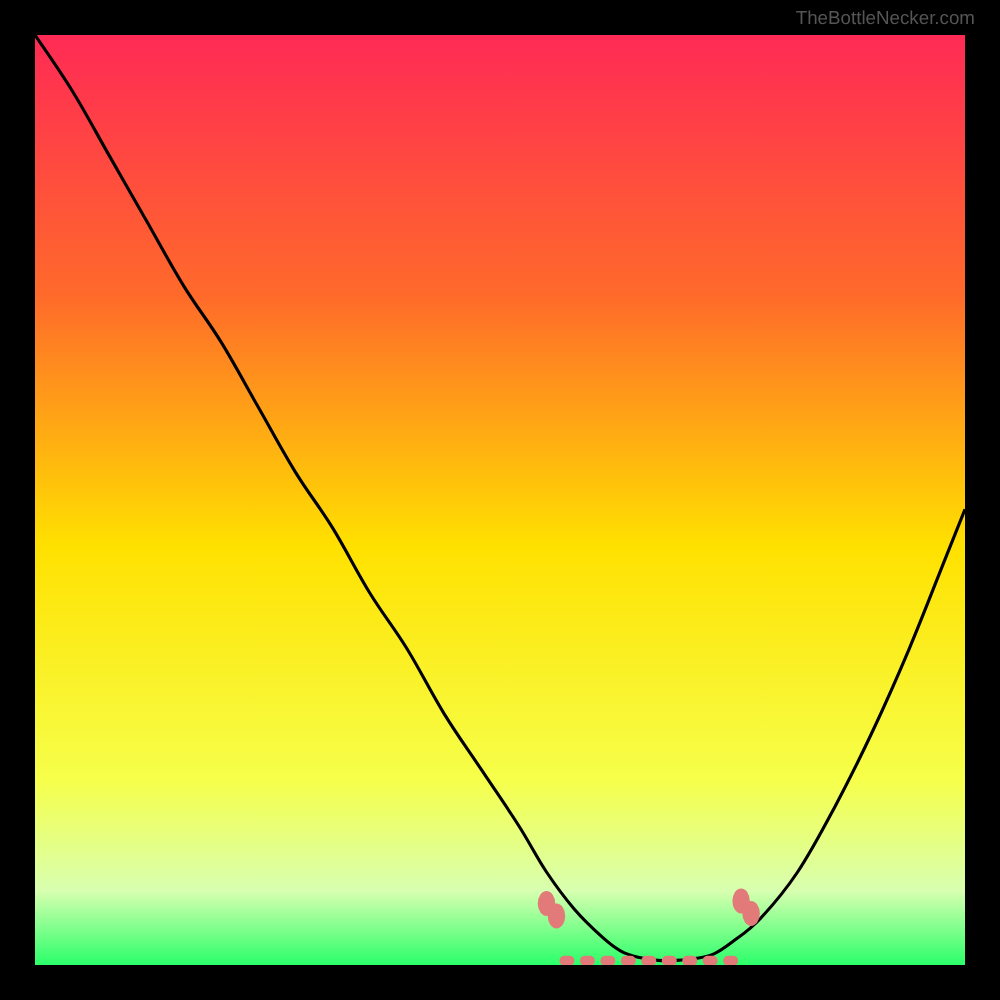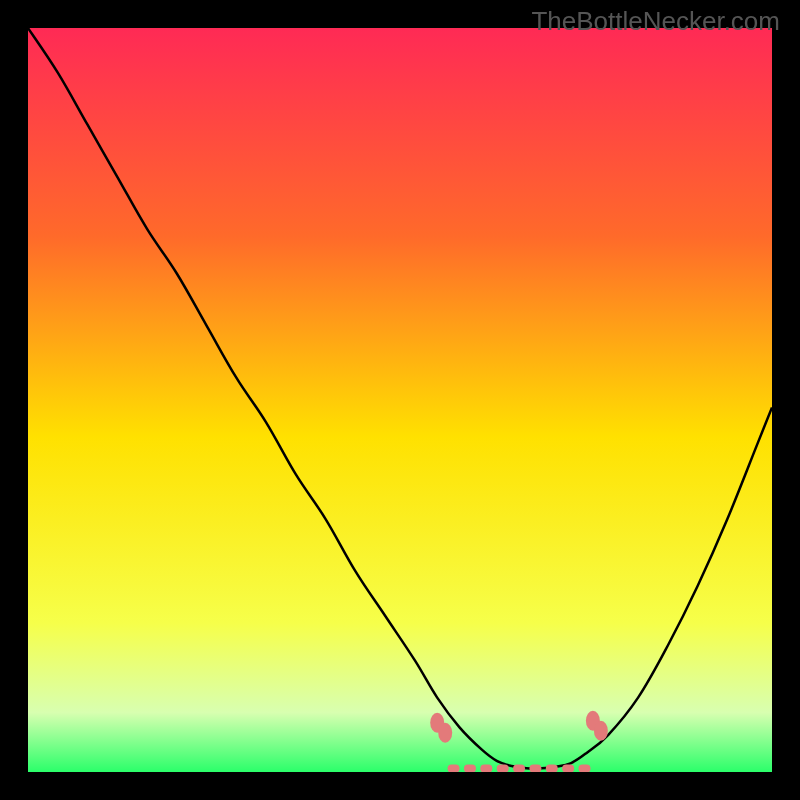--- a/index.html
+++ b/index.html
@@ -15,21 +15,21 @@
     position: relative;
     width: 800px;
     height: 800px;
     background: #000;
   }
   .watermark {
     position: absolute;
     top: 6px;
     right: 20px;
     color: #555;
-    font-size: 26px;
+    font-size: 15px;
     font-weight: 500;
     z-index: 10;
   }
   .plot-area {
     position: absolute;
     left: 28px;
     top: 28px;
     width: 744px;
     height: 744px;
   }

